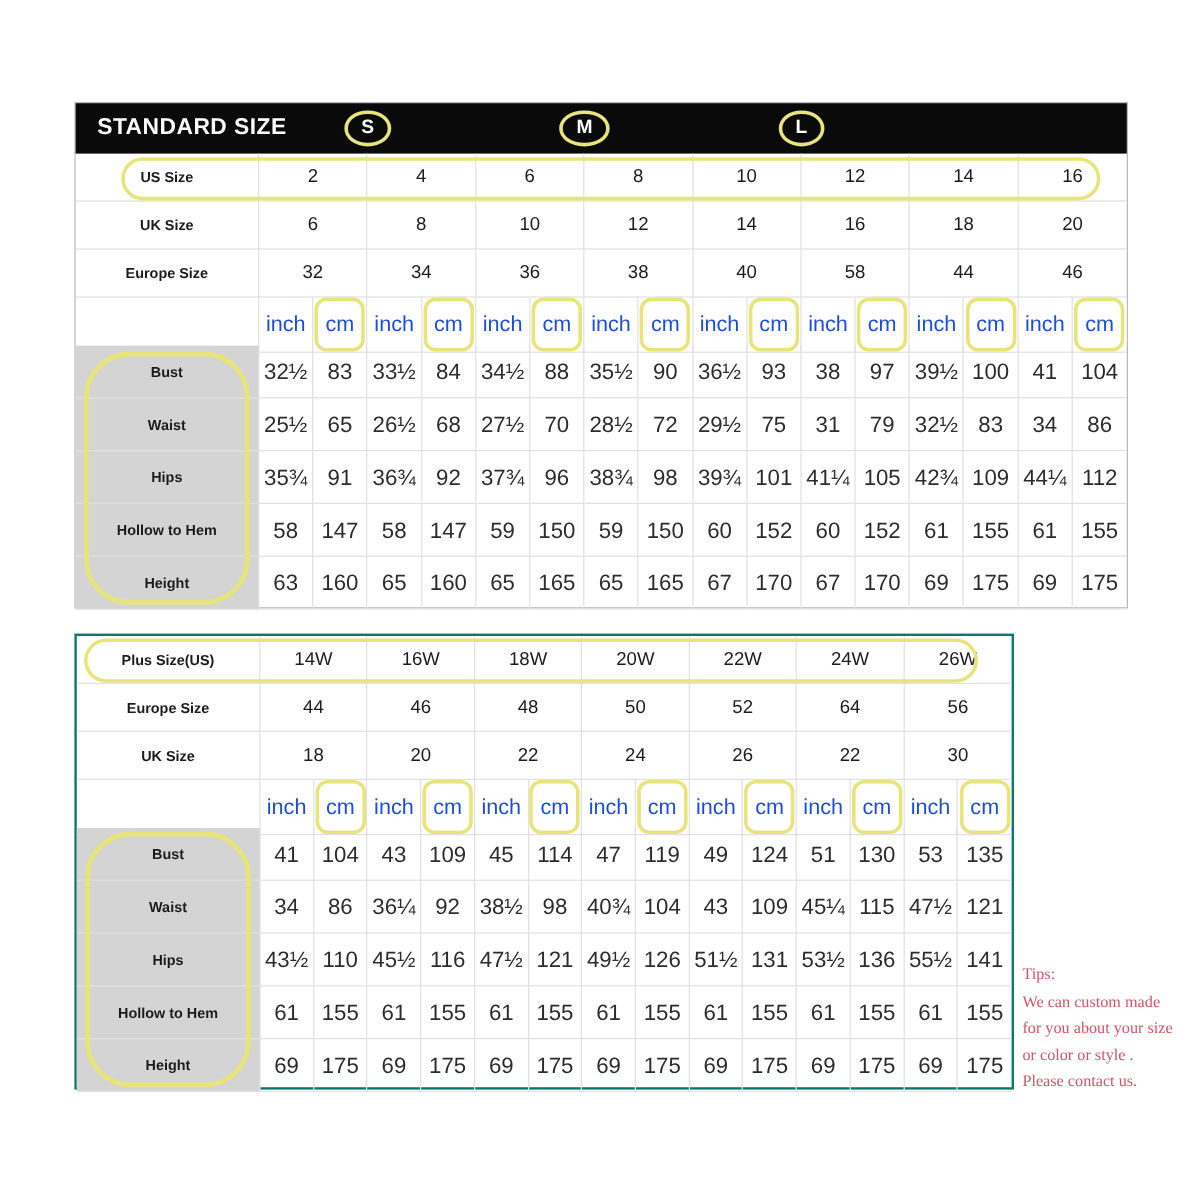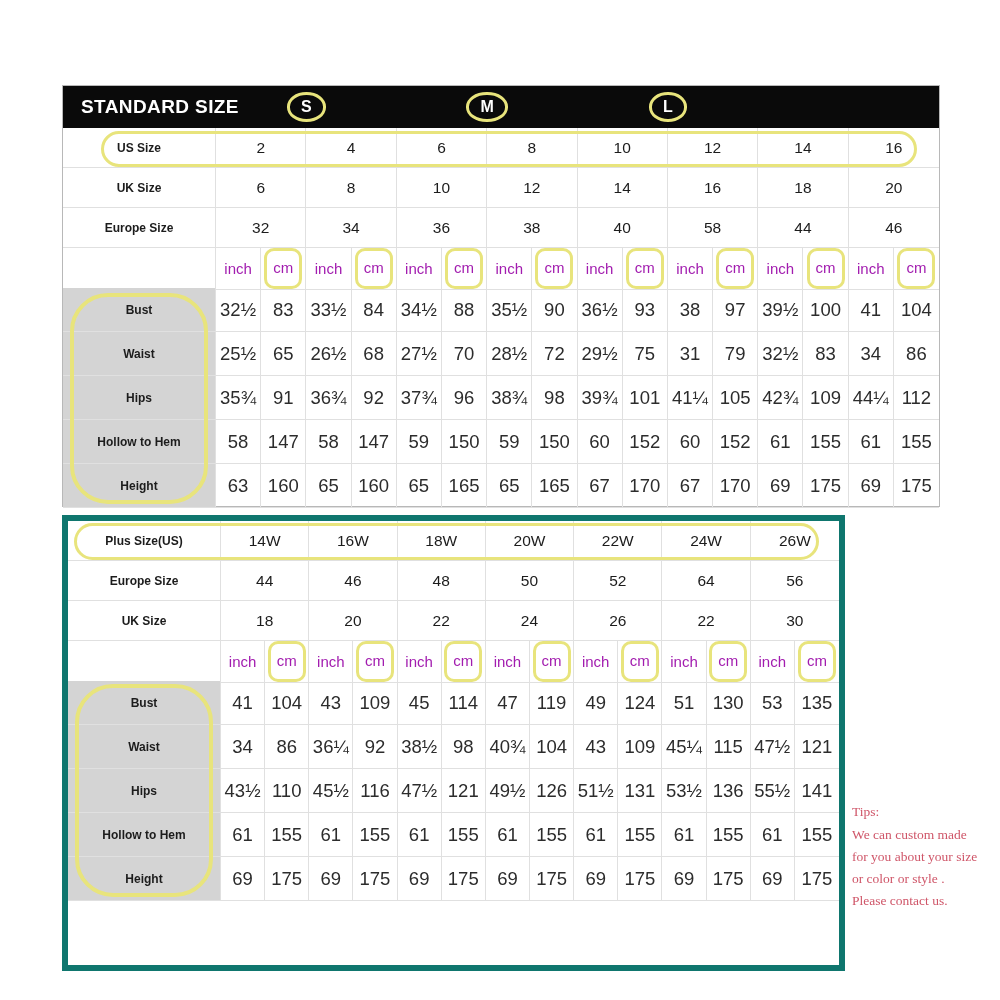--- a/index.html
+++ b/index.html
@@ -8,21 +8,21 @@
     --grid:#e0e0e0;
     --ink:#1c1c1c;
   }
   *{box-sizing:border-box;margin:0;padding:0}
   body{
     width:1000px;height:1000px;background:#ffffff;position:relative;
     font-family:"Liberation Sans","DejaVu Sans",sans-serif;color:var(--ink);
   }
   .table{position:absolute;background:#fff}
   .std{left:62px;top:85px;width:878px;height:422px;border:1px solid #b8b8b8}
-  .plus{left:62px;top:515px;width:783px;height:456px;border:6px solid #0f766e}
+  .plus{left:62px;top:528px;width:783px;height:380px;border:2px solid #0f766e}
 
   
   .hdr{display:grid;grid-template-columns:153px repeat(16,1fr);height:42px;background:#0a0a0a;color:#fff;align-items:center}
   .hcell{display:flex;align-items:center;justify-content:center;height:100%}
   .hcell.title{justify-content:flex-start;padding-left:18px;font-weight:700;font-size:19px;letter-spacing:.4px;white-space:nowrap}
   .hcell.group{grid-column:span 4}
   .oval{display:inline-block;border:3px solid var(--hl);border-radius:50%;padding:2px 11px;font-weight:700;font-size:16px;color:#fff;line-height:1.2}
 
   
   .row{display:grid;width:100%}
@@ -30,21 +30,21 @@
   .std .unitrow,.std .mrow{grid-template-columns:153px repeat(16,1fr)}
   .plus .sizerow{grid-template-columns:153px repeat(7,1fr)}
   .plus .unitrow,.plus .mrow{grid-template-columns:153px repeat(14,1fr)}
   .sizerow,.unitrow{height:40px}
   .mrow{height:44px}
   .cell{display:flex;align-items:center;justify-content:center;border-right:1px solid var(--grid);border-bottom:1px solid var(--grid);overflow:visible;white-space:nowrap}
   .row .cell:last-child{border-right:none}
   .cell.label{font-weight:700;font-size:12px}
   .cell.sval{font-size:15.5px}
   .cell.mval{font-size:18.5px;color:#2c2c2c}
-  .cell.unit{font-size:15px;color:#a21caf}
+  .cell.unit{font-size:18px;color:#1d4ed8}
   .mrow .cell.label{background:var(--label-bg)}
   .cells{display:contents}
   .cmbox{display:inline-block;border:3px solid var(--hl);border-radius:10px;padding:8px 6px;line-height:1.25}
 
   
   .hlmark{position:absolute;border:3px solid var(--hl);border-radius:19px;pointer-events:none}
   .std .hl-row{left:38px;top:45px;width:816px;height:36px}
   .std .hl-labels{left:7px;top:207px;width:138px;height:211px;border-radius:38px;border-width:4px}
   .plus .hl-row{left:6px;top:2px;width:745px;height:37px}
   .plus .hl-labels{left:7px;top:163px;width:138px;height:213px;border-radius:38px;border-width:4px}

